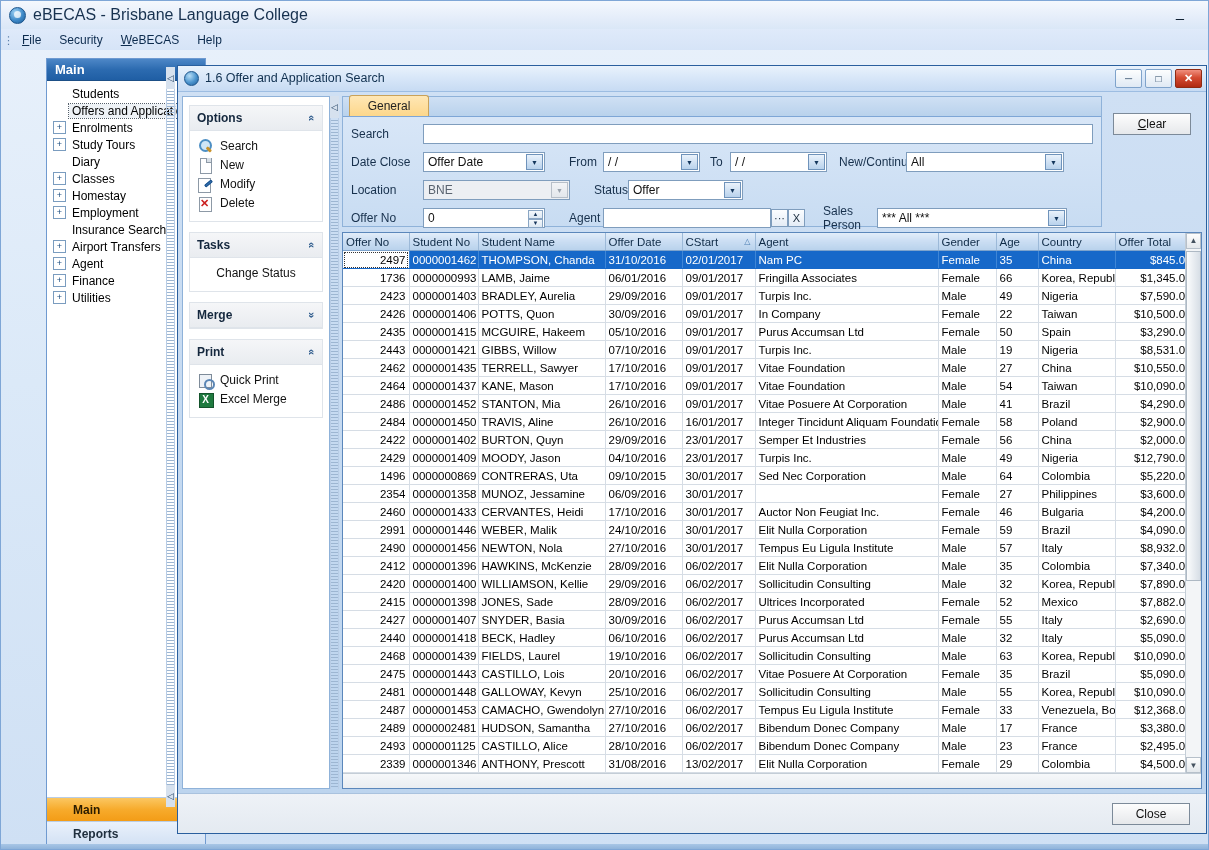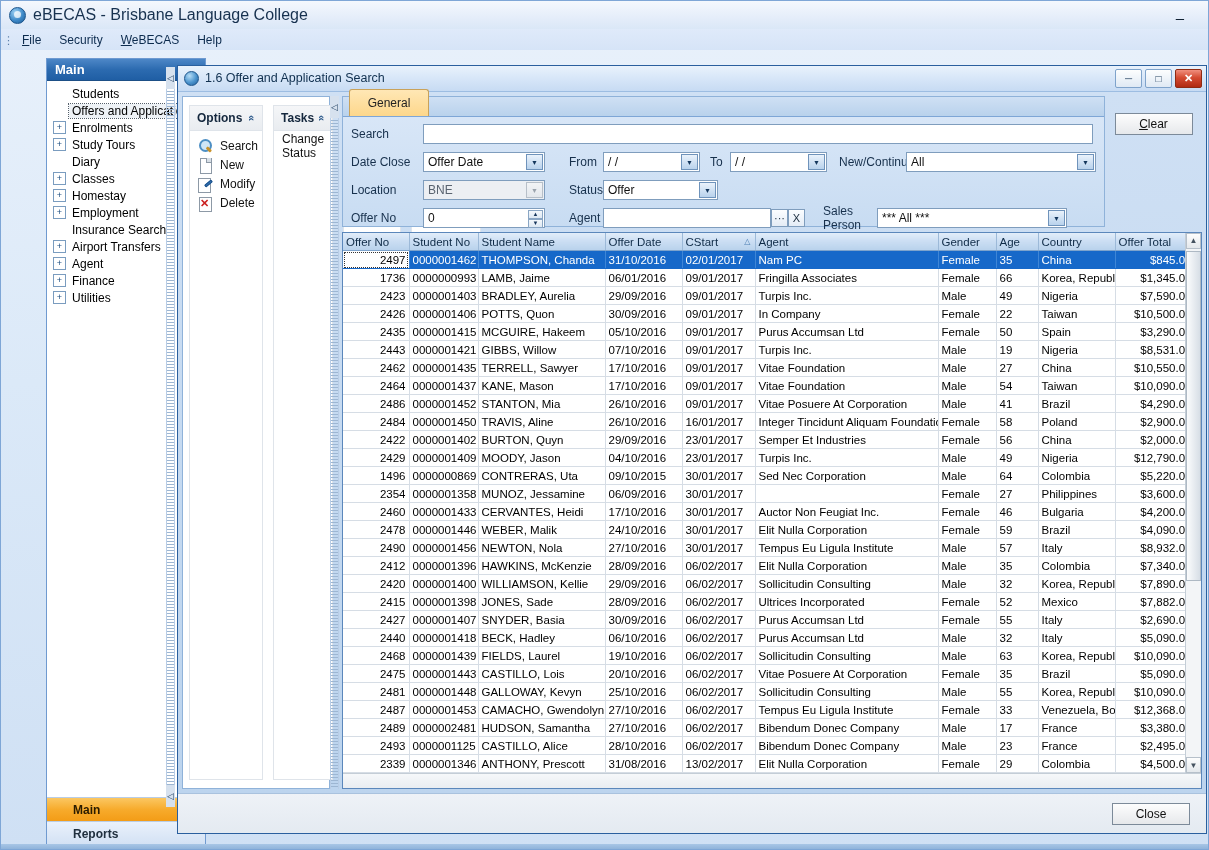--- a/index.html
+++ b/index.html
@@ -209,21 +209,21 @@
     padding: 4px;
     gap: 0;
   }
 
   
   #side-panel {
     width: 148px;
     background: #fff;
     border: 1px solid #8fb2d9;
     padding: 8px 6px;
-    display: flex; 
+    display: flex; flex-direction: column;
     gap: 10px;
   }
   .side-group { border: 1px solid #dfe4ea; background: #fff; }
   .side-group-head {
     height: 25px;
     display: flex; align-items: center; justify-content: space-between;
     padding: 0 7px;
     background: linear-gradient(to bottom,#f5f6f8,#e9ecf0);
     border-bottom: 1px solid #dfe4ea;
     font-weight: bold; font-size: 12px; color: #14273d;
@@ -323,21 +323,21 @@
     height: 131px;
   }
   #tabstrip {
     height: 20px;
     display: flex; align-items: flex-end;
     padding-left: 6px;
     background: linear-gradient(to bottom,#cfe0f4,#b9d2ec);
     border-bottom: 1px solid #7ea6d6;
   }
   .tab {
-    height: 27px; min-width: 80px;
+    height: 21px; min-width: 80px;
     display: flex; align-items: center; justify-content: center;
     font-size: 12px; color: #222;
     background: linear-gradient(to bottom,#ffe7b5,#fdd78b);
     border: 1px solid #c9a25a;
     border-bottom: none;
     border-radius: 3px 3px 0 0;
     padding: 0 12px;
     cursor: pointer;
   }
   #form-grid {
@@ -706,29 +706,29 @@
                 <div class="inp combo" style="width:97px;">
                   <span>  /  /</span>
                   <span class="arrow-btn">▼</span>
                 </div>
                 <div class="flabel" style="width:30px; padding-left:10px;">To</div>
                 <div class="inp combo" style="width:97px;">
                   <span>  /  /</span>
                   <span class="arrow-btn">▼</span>
                 </div>
                 <div class="flabel" style="width:79px; padding-left:12px;">New/Continuing</div>
-                <div class="inp combo" style="width:190px;">
+                <div class="inp combo" style="width:158px;">
                   <span>All</span>
                   <span class="arrow-btn">▼</span>
                 </div>
               </div>
 
               <div class="frow">
                 <div class="flabel" style="width:72px;">Location</div>
-                <div class="inp combo disabled" style="width:122px;">
+                <div class="inp combo disabled" style="width:147px;">
                   <span>BNE</span>
                   <span class="arrow-btn">▼</span>
                 </div>
                 <div class="flabel" style="width:58px; padding-left:24px;">Status</div>
                 <div class="inp combo" style="width:115px;">
                   <span>Offer</span>
                   <span class="arrow-btn">▼</span>
                 </div>
               </div>
 
@@ -968,21 +968,21 @@
                       <td>CERVANTES, Heidi</td>
                       <td>17/10/2016</td>
                       <td>30/01/2017</td>
                       <td>Auctor Non Feugiat Inc.</td>
                       <td>Female</td>
                       <td>46</td>
                       <td>Bulgaria</td>
                       <td class="num">$4,200.00</td>
                     </tr>
                     <tr class="">
-                      <td class="num">2478</td>
+                      <td class="num">2991</td>
                       <td>0000001446</td>
                       <td>WEBER, Malik</td>
                       <td>24/10/2016</td>
                       <td>30/01/2017</td>
                       <td>Elit Nulla Corporation</td>
                       <td>Female</td>
                       <td>59</td>
                       <td>Brazil</td>
                       <td class="num">$4,090.00</td>
                     </tr>

